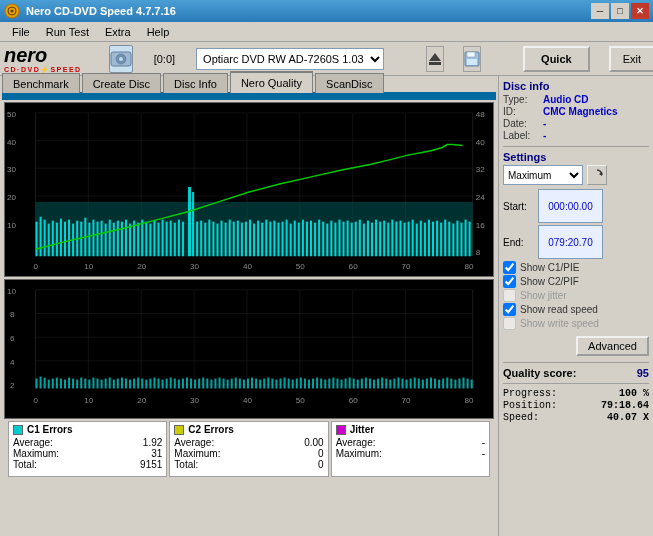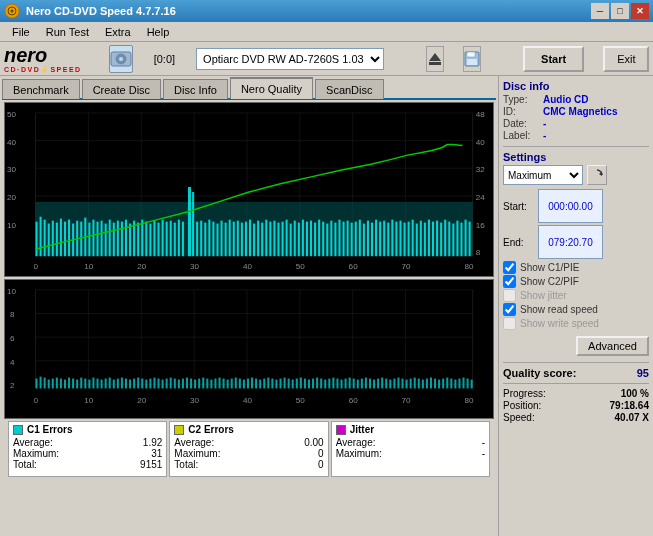--- a/index.html
+++ b/index.html
@@ -150,21 +150,21 @@
       display: flex;
       flex-direction: column;
       padding: 2px;
     }
 
     
     .tabs {
       display: flex;
       height: 22px;
       align-items: flex-end;
-      border-bottom: 2px solid #0369a1;
+      border-bottom: 8px solid #0369a1;
       margin-bottom: 0;
     }
     .tab {
       height: 20px;
       padding: 0 10px;
       border: 1px solid #808080;
       border-bottom: none;
       background: #d4d0c8;
       cursor: pointer;
       font-size: 11px;
@@ -388,20 +388,21 @@
 
     .progress-section {
       border-top: 1px solid #a0a0a0;
       padding-top: 4px;
     }
     .progress-row {
       display: flex;
       justify-content: space-between;
       font-size: 10px;
       margin-bottom: 1px;
+      font-family: Liberation Mono, monospace;
     }
     .progress-val {
       font-weight: bold;
     }
 
     .nero-brand {
       display: flex;
       flex-direction: column;
       align-items: flex-start;
       margin-right: 8px;
@@ -471,21 +472,21 @@
     </svg>
   </button>
   <button class="toolbar-icon-btn">
     <svg width="16" height="16" viewBox="0 0 16 16">
       <rect x="1" y="1" width="14" height="14" rx="1" fill="#a0c0e0" stroke="#6080a0" stroke-width="1"></rect>
       <rect x="3" y="1" width="8" height="5" fill="#f0f8ff" stroke="#8090a0" stroke-width="0.5"></rect>
       <rect x="3" y="8" width="10" height="6" fill="#d0e8f8"></rect>
     </svg>
   </button>
   <div class="toolbar-sep"></div>
-  <button class="start-btn">Start</button>
+  <button class="start-btn">Quick</button>
   <button class="exit-btn">Exit</button>
 </div>
 
 <div class="main">
 
   <div class="left-panel">
 
     <div class="tabs">
       <div class="tab">
         <span>Benchmark</span>

